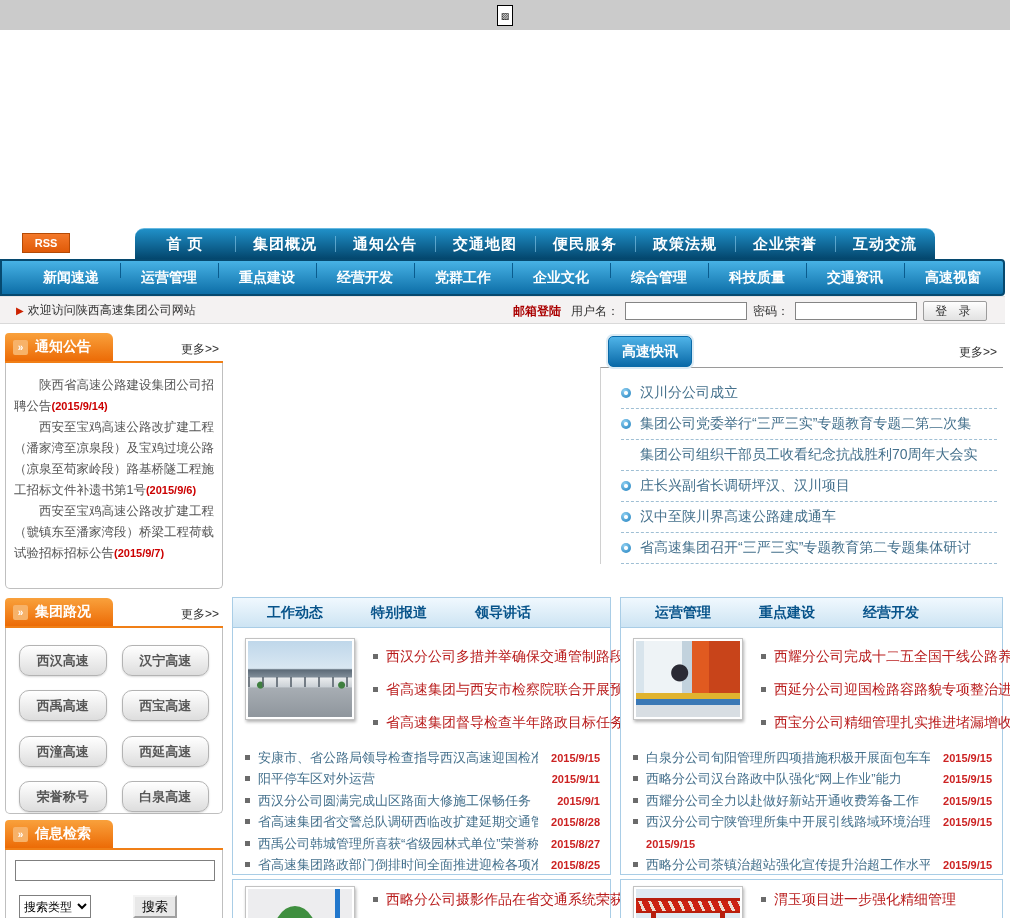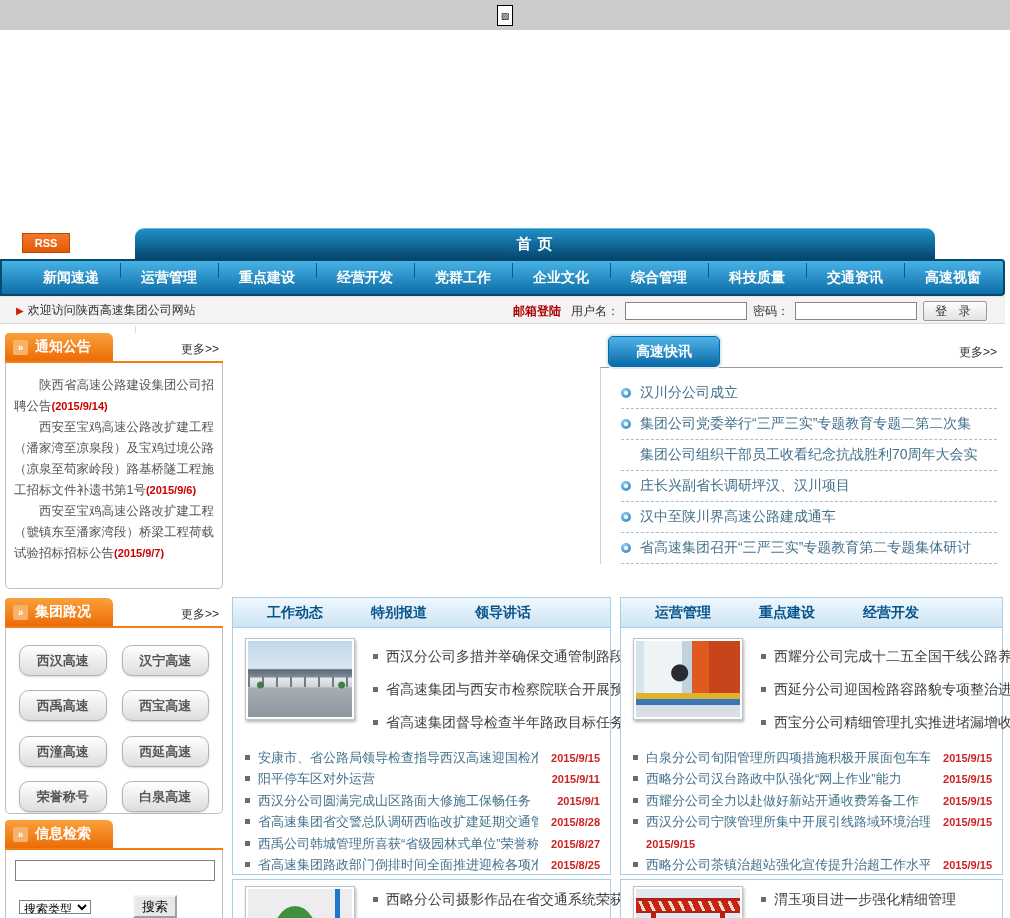--- a/index.html
+++ b/index.html
@@ -12,21 +12,21 @@
   .broken-img { position:absolute; left:497px; top:5px; width:16px; height:21px;
     background:#fff; border:1px solid #000; display:flex; align-items:center; justify-content:center;
     font-size:9px; color:#000; }
 
   
   .rss-btn { position:absolute; left:22px; top:233px; width:48px; height:20px;
     background:linear-gradient(#f4792a,#e05a08); border:1px solid #b54a05; color:#fff;
     font-size:11px; font-weight:bold; text-align:center; line-height:18px; cursor:pointer; }
   .mainnav { position:absolute; left:135px; top:228px; width:800px; height:31px;
     background:linear-gradient(#2090c8,#03466d); border-radius:9px 9px 0 0;
-    border-top:1px solid #67b9e1; display:flex;flex-direction:column; }
+    border-top:1px solid #67b9e1; display:flex; }
   .mainnav .nav-item { flex:1; color:#fff; font-size:15px; font-weight:bold;
     text-align:center; line-height:30px; cursor:pointer; position:relative; letter-spacing:1px; }
   .mainnav .nav-item + .nav-item::before { content:""; position:absolute; left:0; top:7px;
     width:1px; height:16px; background:rgba(150,210,240,.55); }
 
   
   .subnav { position:absolute; left:0; top:259px; width:1005px; height:37px;
     background:linear-gradient(#47b2e5,#0d6ea7); border:2px solid #06496f;
     border-radius:0 4px 4px 0; display:flex; align-items:center; padding-left:20px; }
   .subnav .nav-item { color:#fff; font-size:14px; font-weight:bold; padding:0 21px;
@@ -66,27 +66,27 @@
 
   .road-body { height:186px; padding:17px 13px 0 13px; display:grid;
     grid-template-columns:1fr 1fr; column-gap:15px; row-gap:13px; }
   .road-btn { height:31px; border:1px solid #b3b3b3; border-radius:10px;
     background:linear-gradient(#ffffff,#dddddd); box-shadow:0 1px 2px rgba(0,0,0,.15);
     color:#555; font-size:13px; font-weight:bold; text-align:center; line-height:29px; cursor:pointer; }
 
   .search-body { height:120px; padding:10px 6px 0 6px; }
   .search-input { width:200px; height:21px; border:1px solid #7f7f7f; background:#fff; margin-left:3px; }
   .search-row { margin-top:14px; display:flex; align-items:center; }
-  .search-select { margin-left:7px; width:72px; height:14px; font-size:12px; border:1px solid #7f7f7f; background:#fff; }
+  .search-select { margin-left:7px; width:72px; height:23px; font-size:12px; border:1px solid #7f7f7f; background:#fff; }
   .search-btn { margin-left:42px; width:44px; height:23px; font-size:13px; color:#000000;
     background:#e8e8e8; border:2px outset #f4f4f4; cursor:pointer; }
 
   
   .news-panel { position:absolute; left:600px; top:336px; width:403px; height:254px; }
-  .news-tab { position:absolute; left:8px; top:0; width:112px; height:31px;
+  .news-tab { position:absolute; left:8px; top:0; width:84px; height:31px;
     background:linear-gradient(#4fb3e8,#0a6aa8); border:1px solid #0a6aa8; border-radius:5px;
     box-shadow:0 0 0 2px #dcebf4; color:#fff; font-size:14px; font-weight:bold;
     text-align:center; line-height:29px; z-index:2; cursor:pointer; }
   .news-more { position:absolute; right:6px; top:8px; font-size:12px; color:#333; cursor:pointer; }
   .news-list { position:absolute; left:0; top:31px; width:403px; border-top:1px solid #9a9a9a;
     border-left:1px solid #d0d0d0; padding:10px 6px 0 20px; }
   .news-row { display:flex; align-items:center; gap:9px; height:31px;
     border-bottom:1px dashed #9fbfd4; font-size:14px; color:#44708c; cursor:pointer; white-space:nowrap; overflow:hidden;}
   .news-bullet { flex:0 0 10px; width:10px; height:10px; border-radius:50%;
     background:radial-gradient(circle at 50% 50%, #ffffff 0 1.5px, rgba(0,0,0,0) 2.5px),
@@ -96,21 +96,21 @@
   
   .bpanel { position:absolute; border:1px solid #a9cde6; background:#fff; }
   .bpanel-head { height:30px; background:linear-gradient(#f0f8fe,#cde4f3);
     border-bottom:1px solid #a9cde6; display:flex; align-items:center; padding-left:34px; gap:48px; }
   .bpanel-head .tab { color:#07538a; font-size:14px; font-weight:bold; cursor:pointer; }
   .featured { display:flex; padding:10px 12px 6px 12px; }
   .photo { width:110px; height:82px; border:1px solid #c2c2c2; background:#fff; padding:2px;
     box-shadow:1px 2px 3px rgba(0,0,0,.3); cursor:pointer; flex:0 0 110px; }
   .photo-inner { width:100%; height:100%; position:relative; overflow:hidden; }
   .feat-items { margin-left:18px; padding-top:2px; }
-  .feat-item { height:33px; line-height:33px; font-size:14px; color:#404040; cursor:pointer;
+  .feat-item { height:33px; line-height:33px; font-size:14px; color:#b91c1c; cursor:pointer;
     white-space:nowrap; overflow:hidden; }
   .feat-item::before, .list-row .txt::before { content:""; display:inline-block; width:5px; height:5px;
     background:#6b6b6b; margin-right:8px; vertical-align:2px; }
   .blist { padding:2px 10px 0 12px; }
   .list-row { display:flex; align-items:center; height:21.5px; font-size:13px; color:#44708c; cursor:pointer; }
   .list-row .txt { flex:1; white-space:nowrap; overflow:hidden; }
   .list-row .date { flex:0 0 62px; text-align:right; color:#cc2222; font-size:11px; font-weight:bold; }
   .bmore { text-align:right; padding-right:14px; margin-top:3px;
     color:#cc0000; font-size:13px; font-weight:bold; cursor:pointer; }
 

